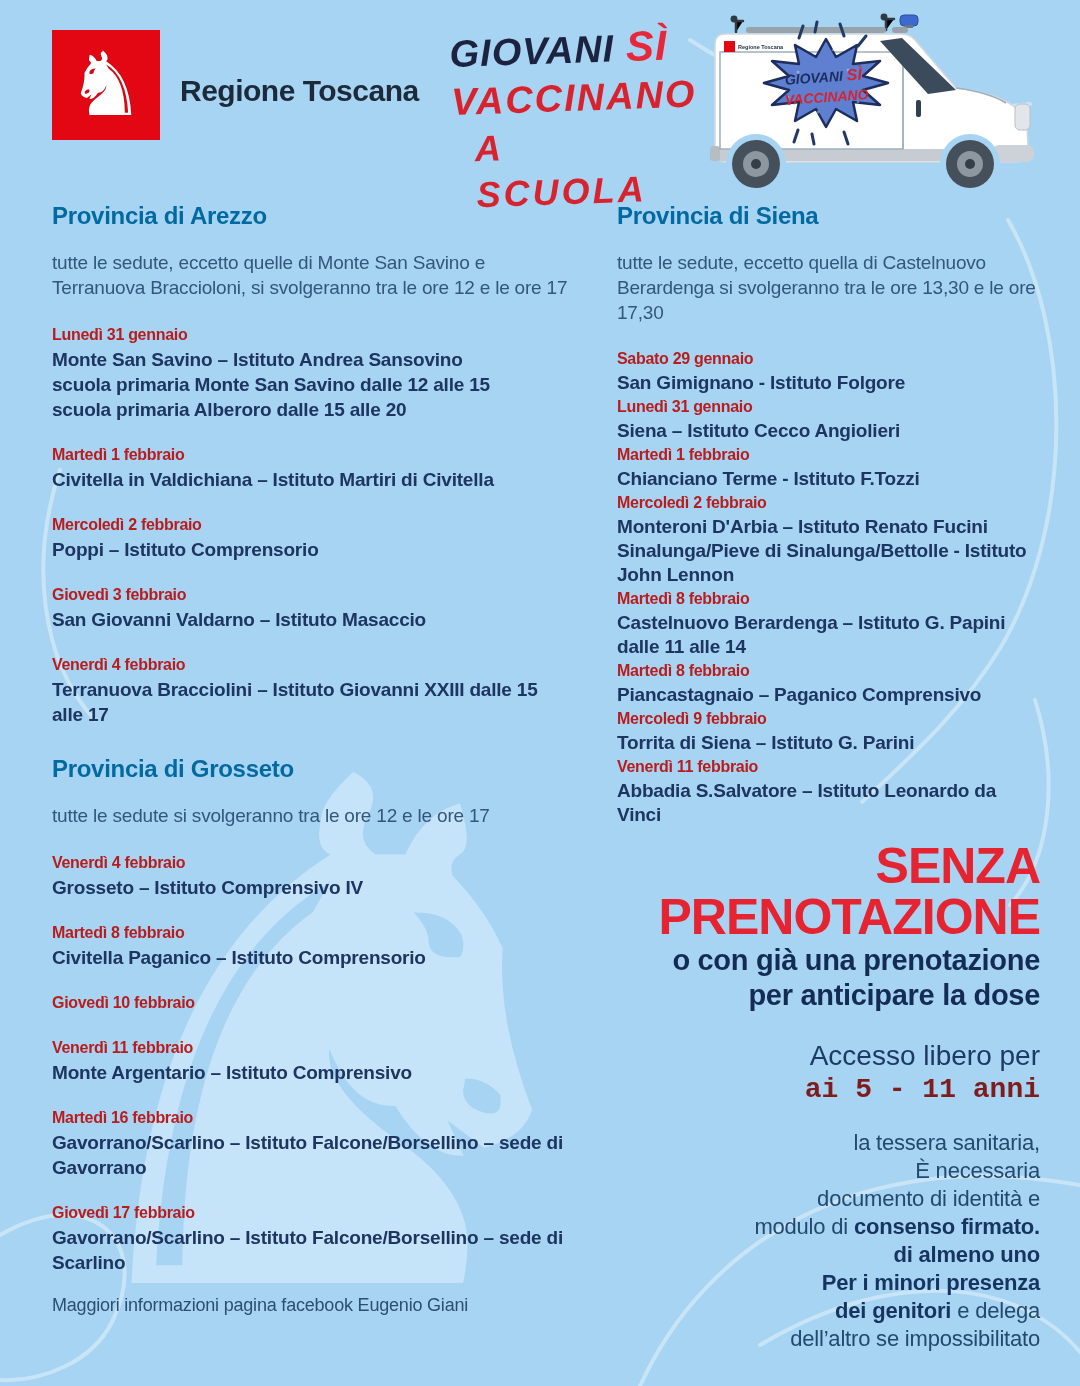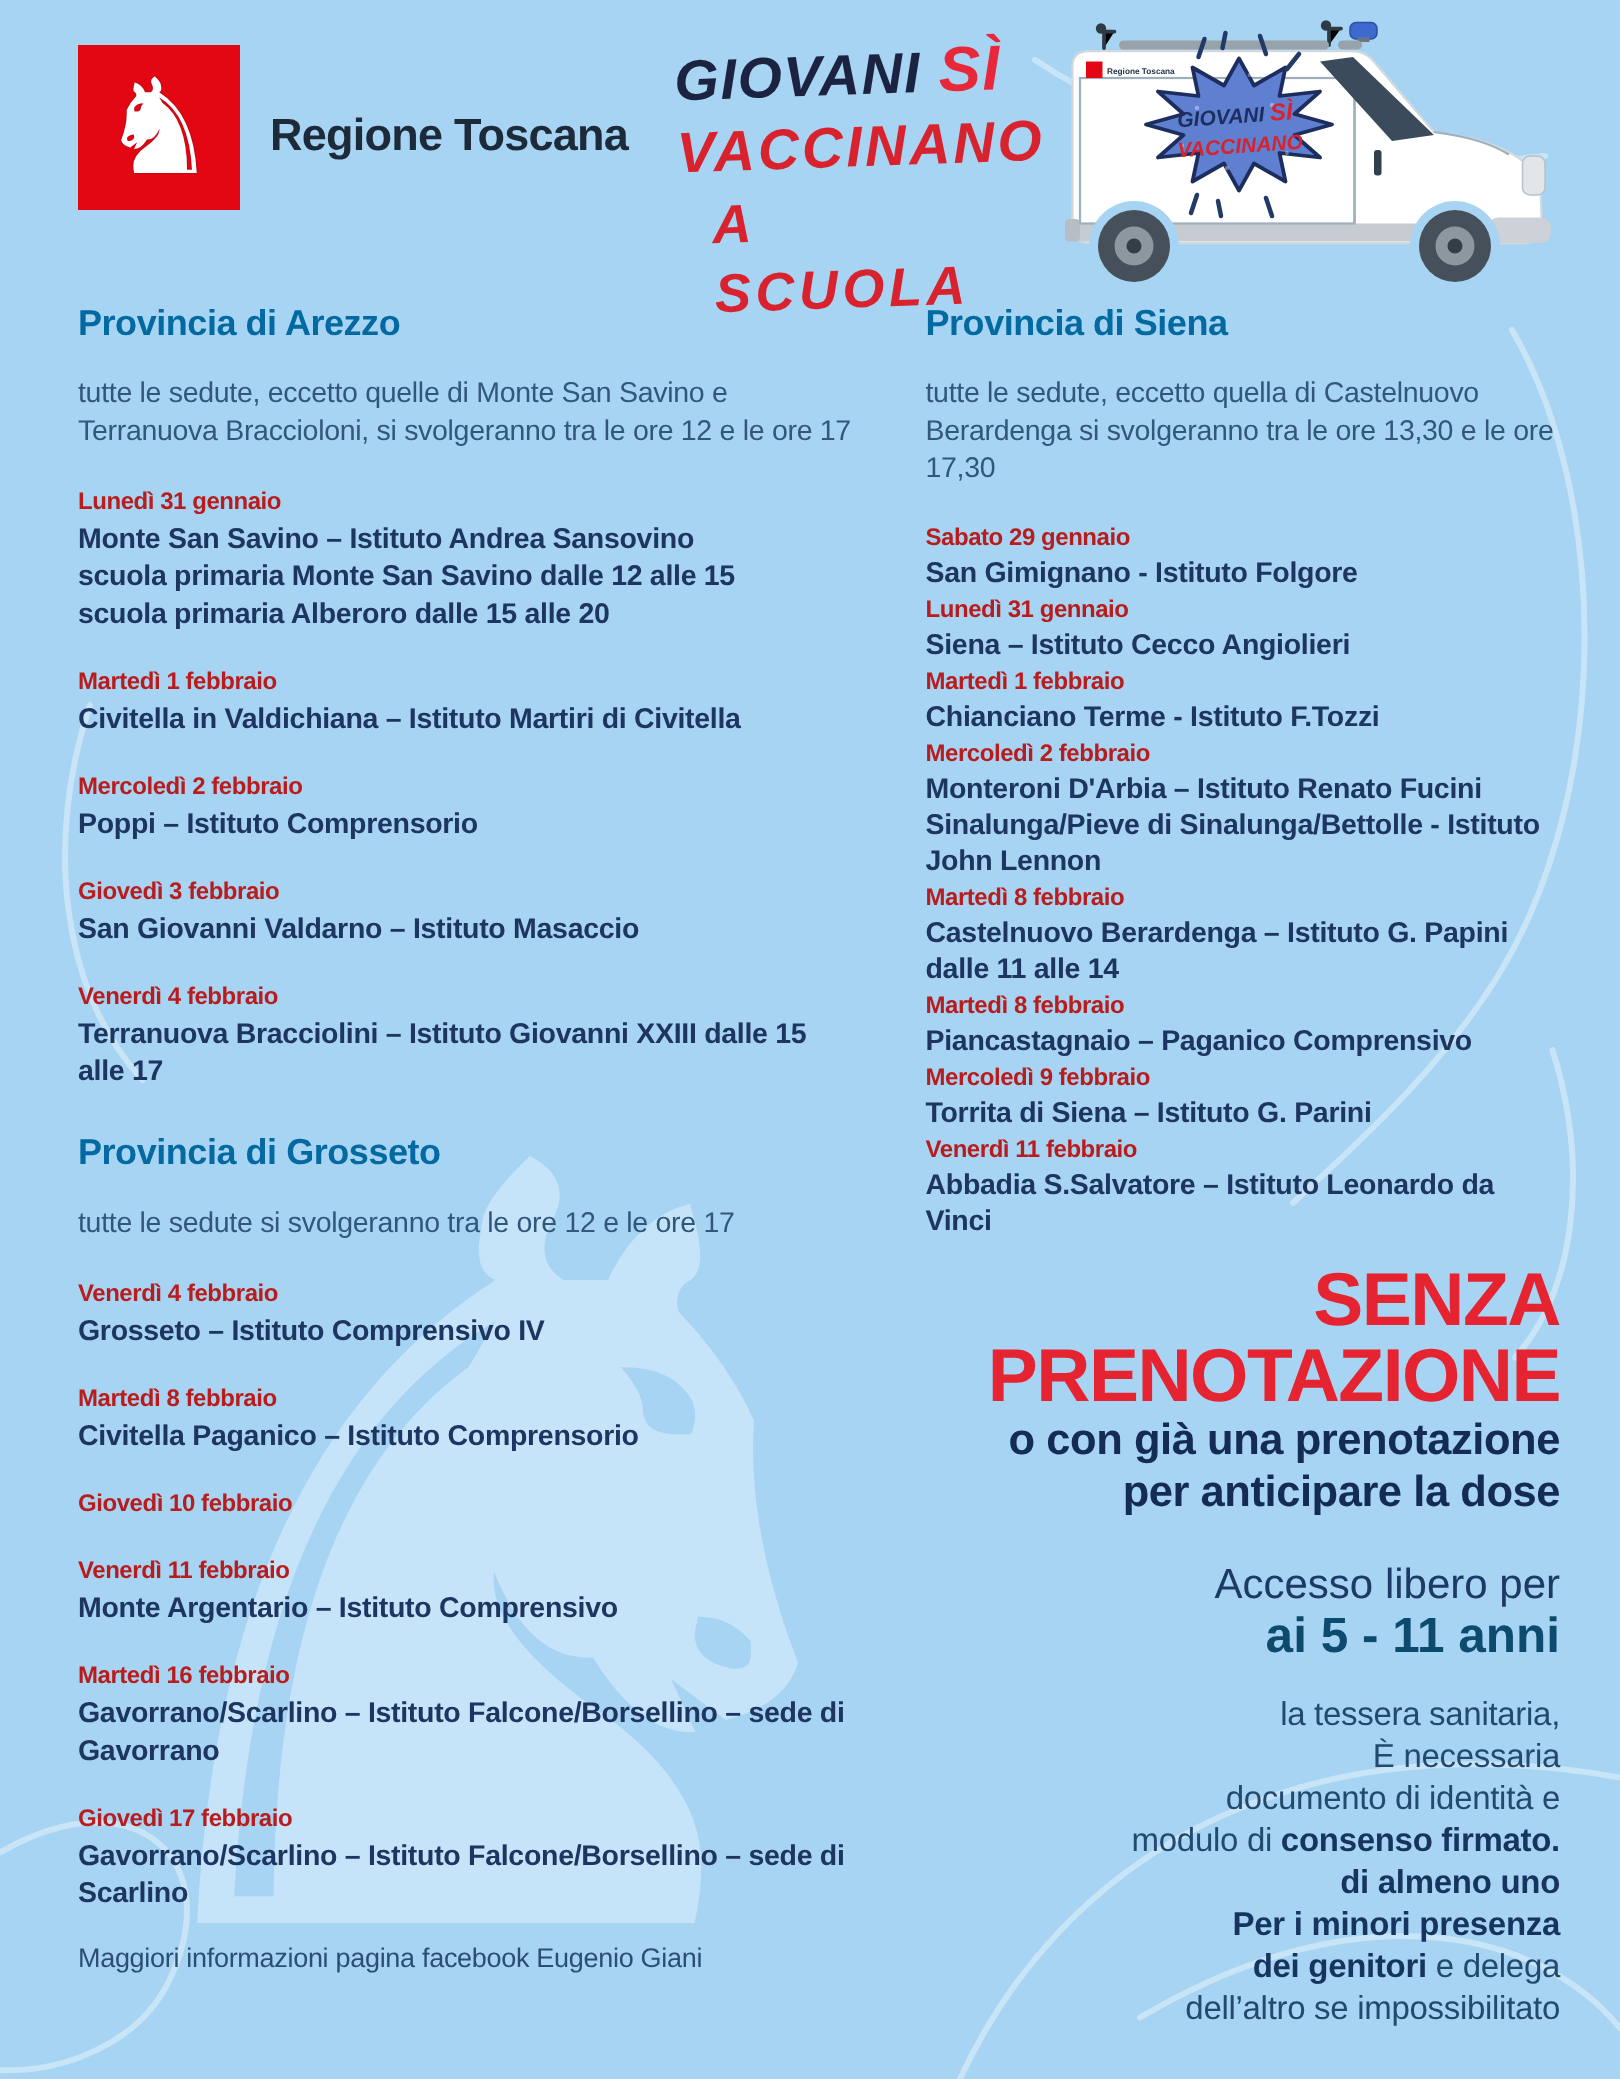--- a/index.html
+++ b/index.html
@@ -33,21 +33,21 @@
   .events.tight .event{margin-bottom:0;}
   .event-day{font-size:16px;font-weight:700;color:#b91c1c;line-height:25px;letter-spacing:-0.3px;}
   .event-venue{font-size:19px;font-weight:700;color:#1d3560;line-height:25px;letter-spacing:-0.2px;}
   .events.tight .event-day,.events.tight .event-venue{line-height:24px;}
   .note{font-size:18px;font-weight:400;color:#2c4e73;margin-top:14px;letter-spacing:-0.2px;}
   
   .promo{text-align:right;margin-top:14px;}
   .senza{font-size:50px;line-height:51px;font-weight:700;color:#e62330;letter-spacing:-1px;}
   .promo-sub{font-size:29px;line-height:35px;font-weight:700;color:#142c55;letter-spacing:-0.3px;}
   .access{margin-top:26px;font-size:28px;line-height:34px;color:#1d3a66;}
-  .access-bold{font-size:33px;font-weight:700;color:#0c4a6e;}
+  .access-bold{font-size:28px;font-weight:700;color:#7f1d1d;font-family:Liberation Mono, monospace;}
   .reqs{margin-top:22px;font-size:22px;line-height:28px;color:#24496e;letter-spacing:-0.2px;}
   .req-line .b{font-weight:700;color:#16345f;}
 </style>
 </head>
 <body>
 
 <span class="wm-horse">♞</span>
 <svg class="wm-svg" width="1080" height="1386" viewBox="0 0 1080 1386">
   <g fill="none" stroke="#ffffff" stroke-opacity="0.38" stroke-width="4" stroke-linecap="round">
     <path d="M690,40 C780,100 900,118 1030,104"></path>

